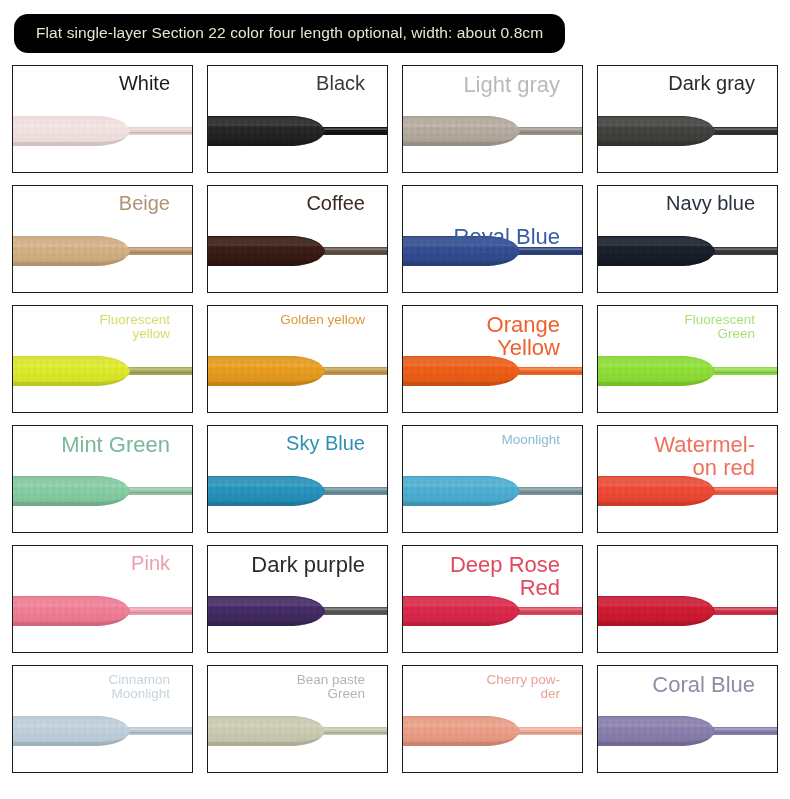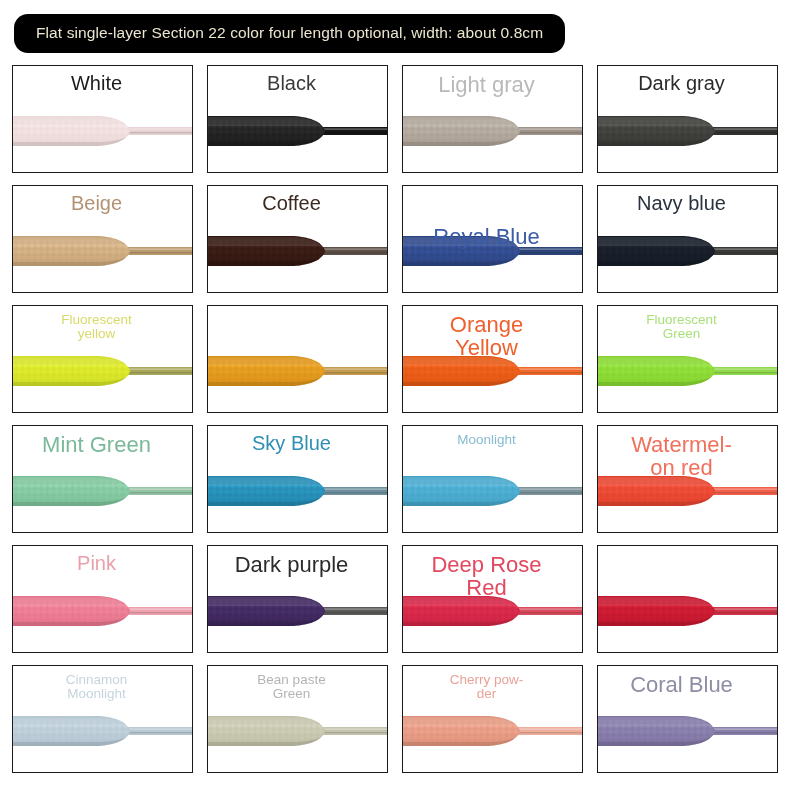--- a/index.html
+++ b/index.html
@@ -48,21 +48,21 @@
     overflow: hidden;
     box-sizing: border-box;
   }
 
   
   .label {
     position: absolute;
     left: 0;
     right: 12px;
     top: 7px;
-    text-align: center;
+    text-align: right;
     padding: 0 10px;
     box-sizing: border-box;
     line-height: 1.08;
     font-size: 15px;
     pointer-events: none;
     white-space: pre-line;
   }
   .label.sz-lg   { font-size: 20px; }
   .label.sz-md   { font-size: 22px; }
   .label.sz-sm   { font-size: 13.5px; }
@@ -317,20 +317,21 @@
           </defs>
           <rect x="120" y="19" width="80" height="8" fill="#c39a4e"></rect>
           <rect x="120" y="20.4" width="80" height="1.4" fill="#ffffff" opacity="0.35"></rect>
           <rect x="120" y="24.2" width="80" height="1.1" fill="#000000" opacity="0.18"></rect>
           <path d="M0 8 L96 8 Q126 10 131 23 Q126 36 96 38 L0 38 Z" fill="url(#gwv9)"></path>
           <path d="M0 8 L96 8 Q126 10 131 23 Q126 36 96 38 L0 38 Z" fill="url(#wv9)"></path>
           <path d="M0 9 L96 9 Q120 11 126 18 L0 18 Z" fill="#ffffff" opacity="0.10"></path>
           <path d="M0 34 L100 34 Q120 33 128 28 L131 23 Q126 36 96 38 L0 38 Z" fill="#000000" opacity="0.10"></path>
         </svg>
       </div>
+      <div class="label sz-sm" style="color: rgb(215, 154, 58);">Golden yellow</div>
     </div>
     <div class="cell">
       <div class="lace">
         <svg viewBox="0 0 200 46" preserveAspectRatio="none">
           <defs>
             <pattern id="wv10" width="7" height="6" patternUnits="userSpaceOnUse">
               <path d="M0 3 L3.5 0 L7 3 L3.5 6 Z" fill="#e05512" opacity="0.55"></path>
             </pattern>
             <linearGradient id="gwv10" x1="0" y1="0" x2="0" y2="1">
               <stop offset="0%" stop-color="#e05512"></stop>

